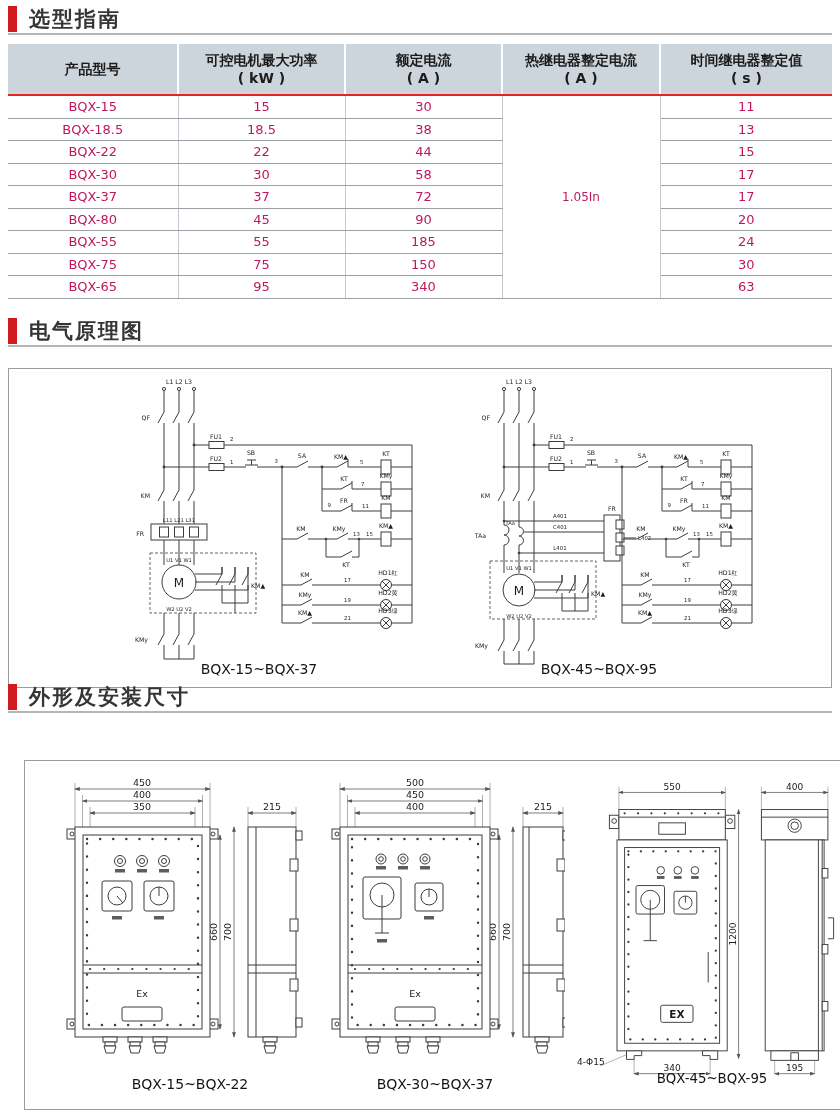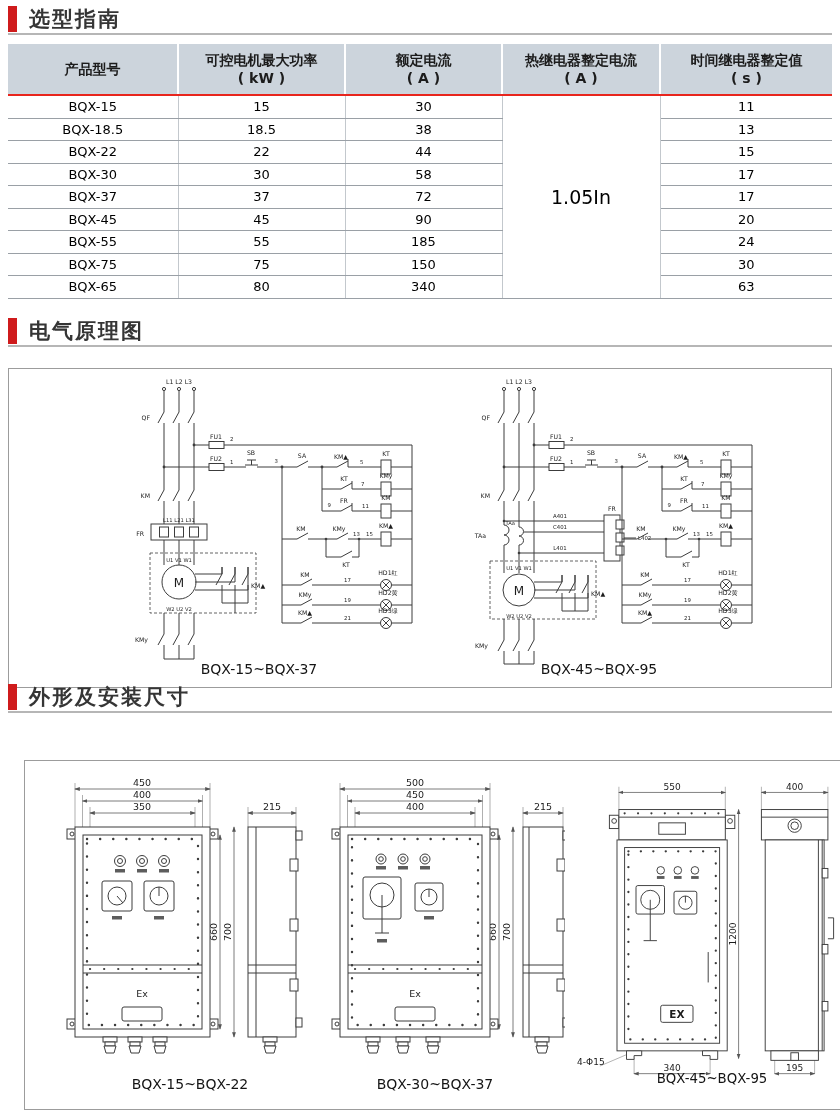--- a/index.html
+++ b/index.html
@@ -6,24 +6,24 @@
   body{width:840px;height:1120px;position:relative;font-family:"DejaVu Sans","Liberation Sans",sans-serif;color:#1e1e1e;}
   .sec-head{position:absolute;left:8px;right:8px;display:flex;align-items:center;gap:12px;border-bottom:2px solid #b6b6b6;padding-bottom:1px;}
   .bar{width:9px;height:26px;background:#cf1b1c;flex:0 0 auto;}
   .sec-title{font-size:21px;font-weight:bold;color:#353535;letter-spacing:2px;line-height:1;}
   table.spec{position:absolute;left:8px;top:44px;width:824px;border-collapse:collapse;table-layout:fixed;}
   table.spec col.c1{width:170px}table.spec col.c2{width:167px}table.spec col.c3{width:157px}
   table.spec col.c4{width:158px}table.spec col.c5{width:172px}
   table.spec th{background:#ccd4dc;height:50px;font-size:14px;font-weight:bold;color:#1c1c1c;
     border-right:2px solid #fff;border-bottom:2px solid #e8251d;padding:0;line-height:1.3;}
   table.spec th:last-child{border-right:none;}
-  table.spec td{height:21.5px;text-align:center;font-size:13px;color:#000000;
+  table.spec td{height:21.5px;text-align:center;font-size:13px;color:#be185d;
     border-right:1px solid #c3c8cd;border-bottom:1px solid #9aa0a6;padding:0;}
   table.spec td:last-child{border-right:none;}
-  table.spec td.merged{border-bottom:1px solid #9aa0a6;font-size:19px;}
+  table.spec td.merged{border-bottom:1px solid #9aa0a6;font-size:12px;}
   .panel{position:absolute;left:8px;width:822px;border:1px solid #9c9c9c;background:#fff;}
   #panel-schematic{top:368px;height:318px;}
   #panel-outline{top:760px;height:348px;margin-left:16px;}
   svg text{font-family:"DejaVu Sans","Liberation Sans",sans-serif;fill:#1c1c1c;font-size:6.2px;}
   svg .cap{font-size:14px;fill:#141414;}
   svg .dt{font-size:9.5px;}
   svg .tiny{font-size:5.2px;}
   svg .num{font-size:5.4px;}
   svg .mm{font-size:12px;}
   .k{stroke:#3c3c3c;fill:none;stroke-width:1;}
@@ -131,40 +131,40 @@
         <td>58</td>
         <td>17</td>
       </tr>
     <tr>
         <td>BQX-37</td>
         <td>37</td>
         <td>72</td>
         <td>17</td>
       </tr>
     <tr>
-        <td>BQX-45</td>
+        <td>BQX-80</td>
         <td>45</td>
         <td>90</td>
         <td>20</td>
       </tr>
     <tr>
         <td>BQX-55</td>
         <td>55</td>
         <td>185</td>
         <td>24</td>
       </tr>
     <tr>
         <td>BQX-75</td>
         <td>75</td>
         <td>150</td>
         <td>30</td>
       </tr>
     <tr>
         <td>BQX-65</td>
-        <td>80</td>
+        <td>95</td>
         <td>340</td>
         <td>63</td>
       </tr>
   </tbody>
 </table>
 
 <div class="sec-head" style="top:318px">
   <div class="bar"></div>
   <div class="sec-title">电气原理图</div>
 </div>

